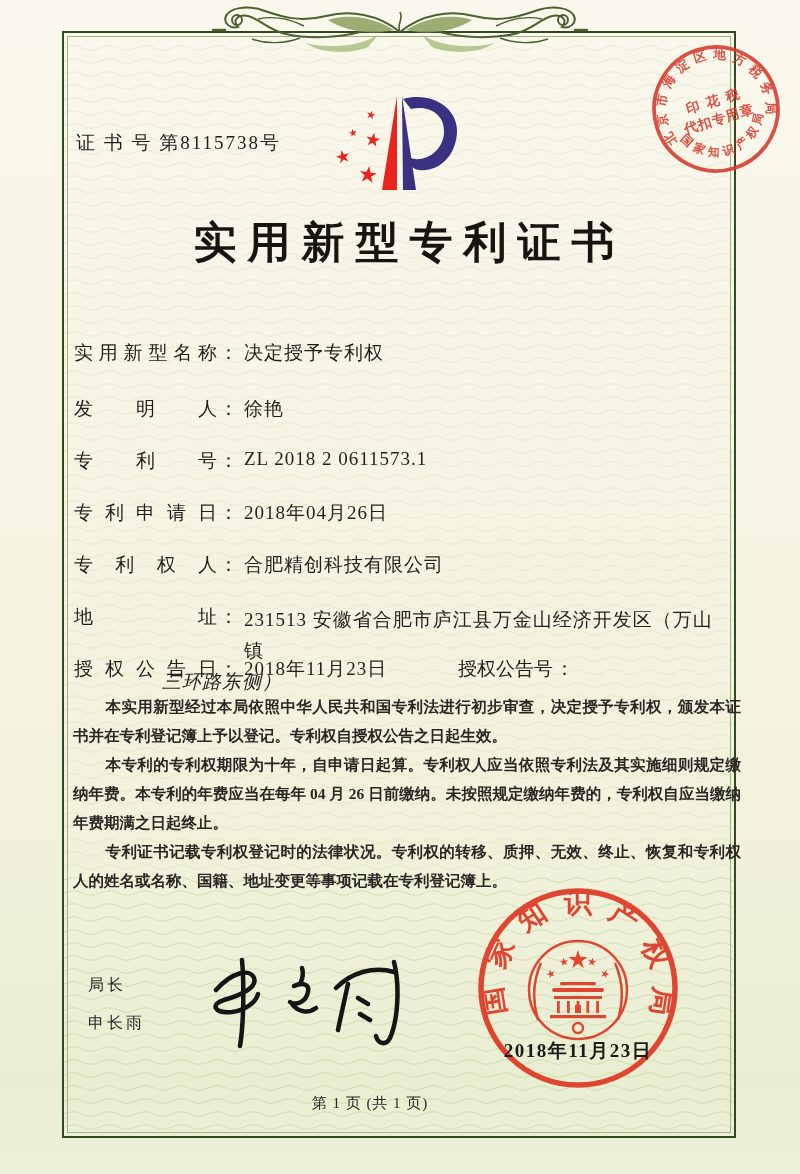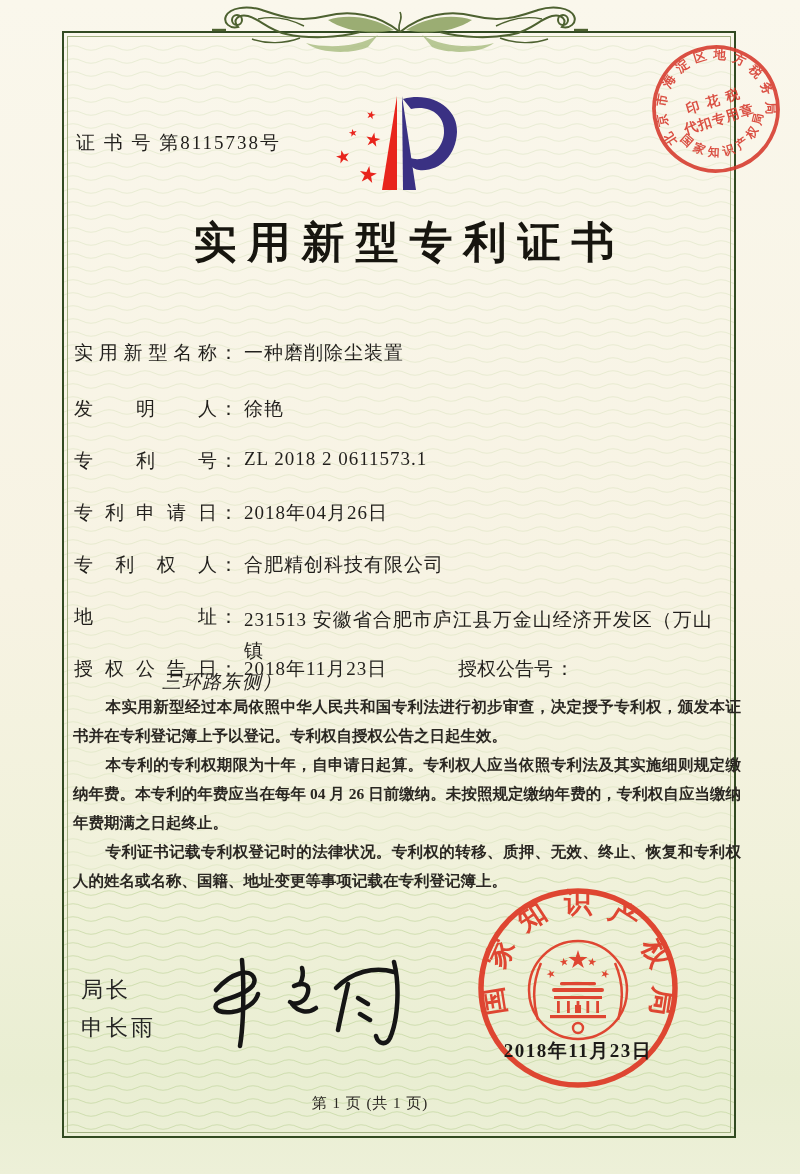--- a/index.html
+++ b/index.html
@@ -21,21 +21,21 @@
        font-size:19px;color:#211f1c;white-space:nowrap;}
   .flabel{display:inline-block;width:143px;text-align:justify;text-align-last:justify;}
   .fcolon{margin:0 6px 0 2px;}
   .fvalue{letter-spacing:1px;}
   .addr-wrap{white-space:normal;width:470px;line-height:31px;}
   .addr-l2{margin-left:-82px;font-style:italic;}
   .grant-right{position:absolute;left:458px;display:flex;font-size:19px;color:#211f1c;white-space:nowrap;}
   .paras{position:absolute;left:73px;top:692px;width:668px;
        font-size:15.5px;line-height:29px;color:#2a2722;text-align:justify;}
   .paras p{margin:0;text-indent:2.1em;font-weight:bold;}
-  .signer{position:absolute;left:81px;font-size:22px;color:#262624;
+  .signer{position:absolute;left:88px;font-size:16px;color:#262624;
        font-family:Liberation Sans, sans-serif;letter-spacing:3px;}
   .signature{position:absolute;left:198px;top:942px;}
   .seal{position:absolute;left:472px;top:882px;opacity:.93;}
   .sealdate{position:absolute;left:470px;top:1038px;width:216px;text-align:center;
        font-size:19px;font-weight:600;color:#1c1a18;letter-spacing:1.5px;}
   .footer{position:absolute;left:0;top:1094px;width:740px;text-align:center;
        font-size:15px;color:#2a2722;letter-spacing:1px;}
 </style>
 </head>
 <body>
@@ -183,21 +183,21 @@
     </text>
     <text x="80" y="76" text-anchor="middle" font-size="14.5" font-weight="bold" fill="#d6392c" letter-spacing="2">印 花 税</text>
     <text x="80" y="96" text-anchor="middle" font-size="14.5" font-weight="bold" fill="#d6392c" letter-spacing="1">代扣专用章</text>
   </svg>
 
   <div class="title">实用新型专利证书</div>
 
   <div class="frow" style="top:340px">
     <span class="flabel">实用新型名称</span>
       <span class="fcolon">：</span>
-    <span class="fvalue">一种磨削除尘装置</span>
+    <span class="fvalue">决定授予专利权</span>
   </div>
   <div class="frow" style="top:396px">
     <span class="flabel">发明人</span>
       <span class="fcolon">：</span>
     <span class="fvalue">徐艳</span>
   </div>
   <div class="frow" style="top:448px">
     <span class="flabel">专利号</span>
       <span class="fcolon">：</span>
     <span class="fvalue">ZL 2018 2 0611573.1</span>

